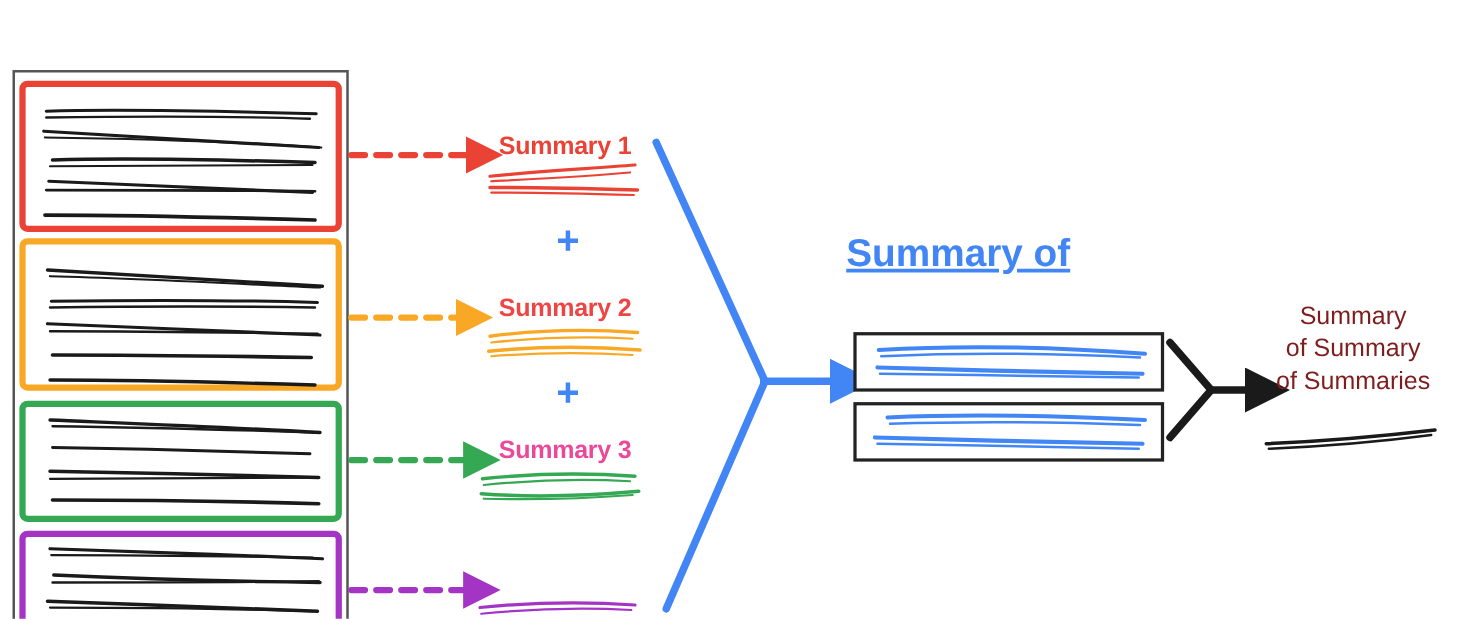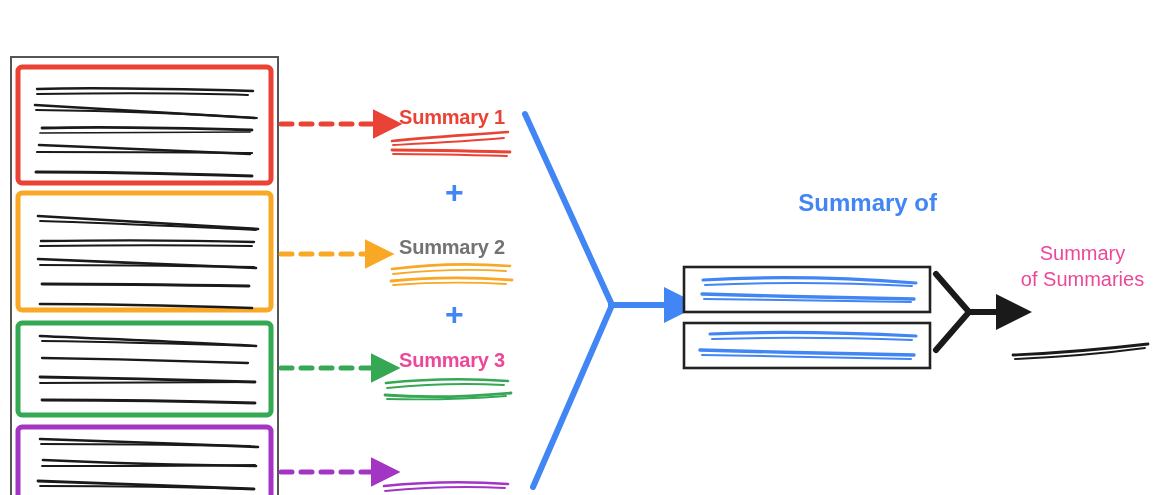--- a/index.html
+++ b/index.html
@@ -4,22 +4,22 @@
 <style>
   html,body{margin:0;padding:0;background:#ffffff;}
   body{
     font-family:"Liberation Sans","DejaVu Sans",sans-serif;
     width:1170px;height:495px;position:relative;overflow:hidden;
   }
   #stage{position:absolute;left:0;top:0;width:1170px;height:495px;margin-top:48px;}
   #stage svg{position:absolute;left:0;top:0;width:1170px;height:495px;}
   .lbl{position:absolute;white-space:nowrap;font-weight:600;letter-spacing:-0.2px;}
   .sum-lbl{font-size:20px;}
-  .sos-title{font-size:24px;line-height:33px;text-align:right;font-weight:600;}
-  .final-lbl{font-size:20px;line-height:26px;text-align:center;font-weight:400;color:#ec4899;letter-spacing:0px;}
+  .sos-title{font-size:31px;line-height:33px;text-align:left;font-weight:600;text-decoration:underline;}
+  .final-lbl{font-size:20px;line-height:26px;text-align:center;font-weight:400;color:#7f1d1d;letter-spacing:0px;}
 </style>
 </head>
 <body>
 
 <div id="stage">
 
   <svg viewBox="0 0 1170 495" xmlns="http://www.w3.org/2000/svg">
     <defs>
       <marker id="ah-red" markerWidth="7" markerHeight="7" refX="1.5" refY="3" orient="auto">
         <path d="M0,0 L6,3 L0,6 Z" fill="#EA4335"></path>
@@ -169,28 +169,29 @@
       <line x1="966" y1="264" x2="1005" y2="264" stroke="#1a1a1a" stroke-width="6" stroke-linecap="butt" marker-end="url(#ah-black)"></line>
     </g>
 
     <g stroke="#1a1a1a" fill="none" stroke-linecap="round">
       <path d="M1013,307 C1060,305 1105,301 1148,296" stroke-width="2.8"></path>
       <path d="M1015,311 C1062,309 1107,305 1145,300" stroke-width="1.9"></path>
     </g>
   </svg>
 
   <div class="lbl sum-lbl" style="left:399px;top:58px;color:#EA4335;">Summary 1</div>
-  <div class="lbl sum-lbl" style="left:399px;top:188px;color:#737373;">Summary 2</div>
+  <div class="lbl sum-lbl" style="left:399px;top:188px;color:#ef4444;">Summary 2</div>
   <div class="lbl sum-lbl" style="left:399px;top:301px;color:#ec4899;">Summary 3</div>
 
   <div class="lbl" style="left:445px;top:126px;color:#4285F4;font-size:32px;font-weight:700;">+</div>
   <div class="lbl" style="left:445px;top:248px;color:#4285F4;font-size:32px;font-weight:700;">+</div>
 
   <div style="position:absolute;left:677px;top:138px;width:260px;color:#4285F4;">
     <div class="sos-title">Summary of</div>
   </div>
 
   <div style="position:absolute;left:1000px;top:192px;width:165px;">
     <div class="final-lbl">Summary</div>
+    <div class="final-lbl">of Summary</div>
     <div class="final-lbl">of Summaries</div>
   </div>
 
 </div>
 
 </body></html>

